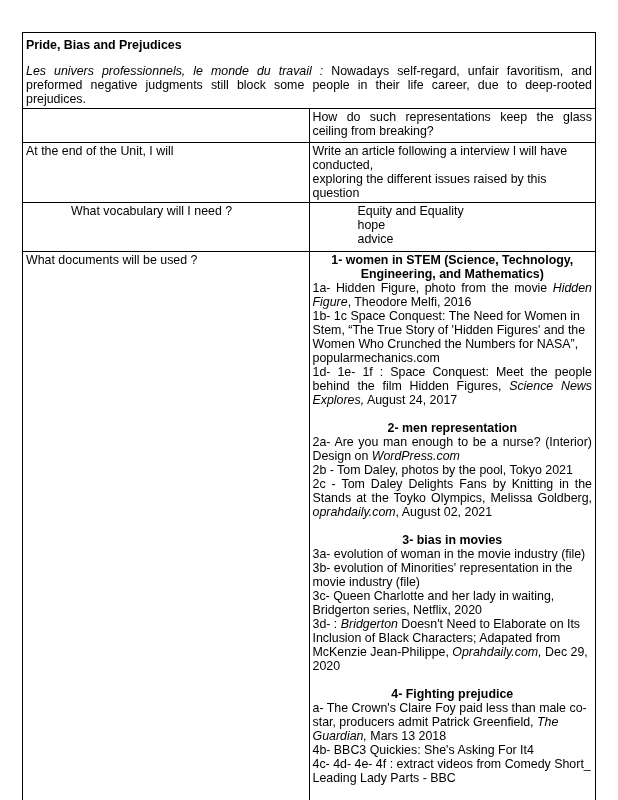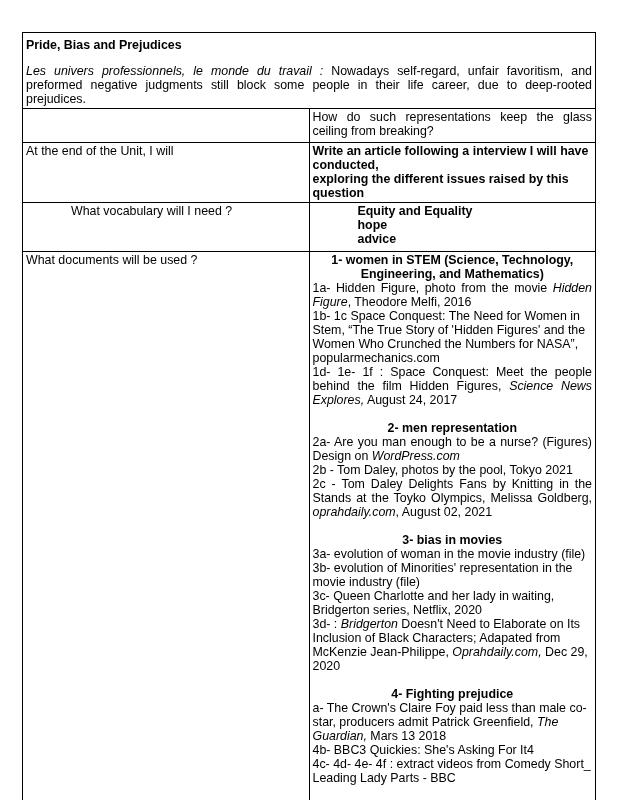--- a/index.html
+++ b/index.html
@@ -43,21 +43,21 @@
     text-align: justify;
     text-align-last: left;
   }
   .intro .lead {
     font-weight: normal;
     font-style: italic;
   }
   .justify {
     text-align: justify;
   }
-  .line { display: block; font-weight: bold; }
+  .line { display: block; }
   .section {
     display: block;
     margin-bottom: 14px;
   }
   .section:last-child { margin-bottom: 26px; }
   .section-heading { font-weight: bold; display: block; text-align: center; }
   .item { display: block; }
   .item.j { text-align: justify; }
   .gray { color: #000000; }
   i { font-style: italic; }
@@ -107,21 +107,21 @@
 
       <div class="section">
         <span class="section-heading justify">1- women in STEM (Science, Technology, Engineering, and Mathematics)</span>
         <span class="item j"><span>1a- Hidden Figure, photo from the movie </span><i>Hidden Figure</i><span>,</span> <span class="gray">Theodore Melfi</span><span>, 2016</span></span>
         <span class="item">1b- 1c Space Conquest: The Need for Women in Stem, “The True Story of 'Hidden Figures' and the Women Who Crunched the Numbers for NASA”, popularmechanics.com</span>
         <span class="item j"><span>1d- 1e- 1f :  Space Conquest: Meet the people behind the film Hidden Figures, </span><i>Science News Explores,</i><span> August 24, 2017</span></span>
       </div>
 
       <div class="section">
         <span class="section-heading">2- men representation</span>
-        <span class="item j"><span>2a- Are you man enough to be a nurse? (Figures) Design on </span><i>WordPress.com</i></span>
+        <span class="item j"><span>2a- Are you man enough to be a nurse? (Interior) Design on </span><i>WordPress.com</i></span>
         <span class="item">2b - Tom Daley, photos by the pool, Tokyo 2021</span>
         <span class="item j"><span>2c - Tom Daley Delights Fans by Knitting in the Stands at the Toyko Olympics, Melissa Goldberg, </span><i>oprahdaily.com</i><span>, August 02, 2021</span></span>
       </div>
 
       <div class="section">
         <span class="section-heading">3- bias in movies</span>
         <span class="item">3a- evolution of woman in the movie industry (file)</span>
         <span class="item">3b- evolution of Minorities' representation in the movie industry (file)</span>
         <span class="item">3c- Queen Charlotte and her lady in waiting, Bridgerton series, Netflix, 2020</span>
         <span class="item"><span>3d- : </span><i>Bridgerton</i><span> Doesn't Need to Elaborate on Its Inclusion of Black Characters; Adapated from McKenzie Jean-Philippe, </span><i>Oprahdaily.com,</i><span> Dec 29, 2020</span></span>

